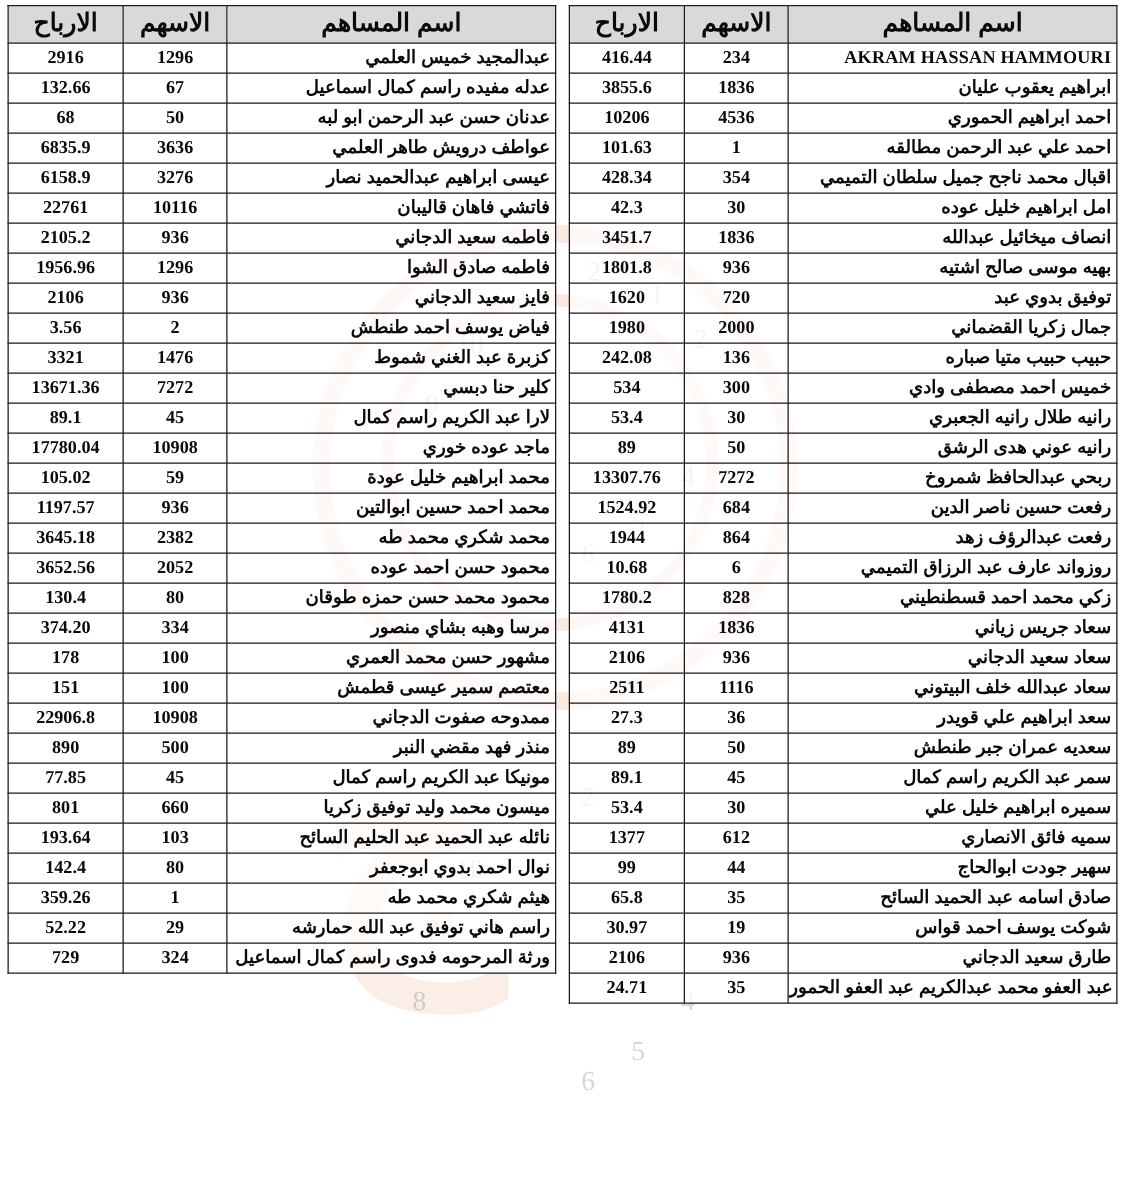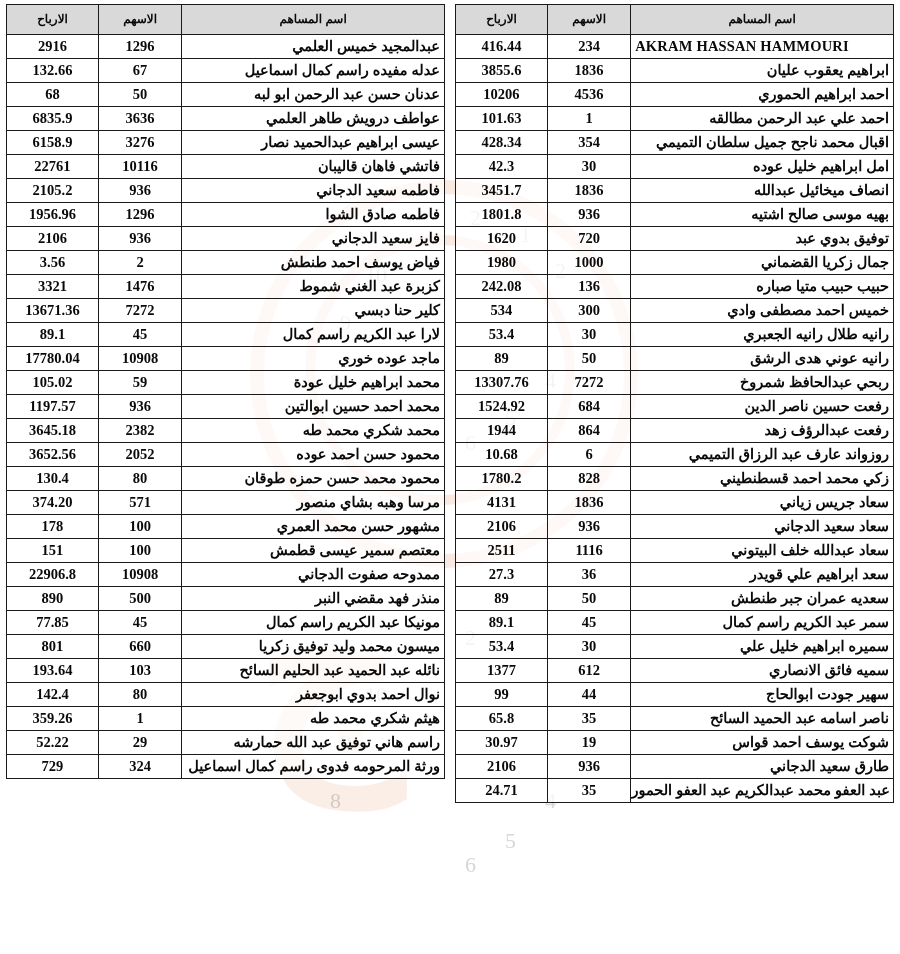--- a/index.html
+++ b/index.html
@@ -80,38 +80,38 @@
     height: 24px;
     box-sizing: border-box;
     white-space: nowrap;
     overflow: hidden;
     background: rgba(255,255,255,0.72);
   }
 
   table.reg thead th {
     background: #d9d9d9;
     font-weight: bold;
-    font-size: 12px;
+    font-size: 20px;
     text-align: center;
     height: 30px;
     letter-spacing: 0.5px;
   }
 
   
   col.c-name  { width: 60%; }
   col.c-shares{ width: 19%; }
   col.c-profit{ width: 21%; }
 
   td.name {
     text-align: right;
     font-weight: bold;
     padding-right: 6px;
   }
   td.name.latin {
-    text-align: left;
+    text-align: right;
     font-family: "Liberation Serif", serif;
     letter-spacing: 0.2px;
   }
   td.num {
     text-align: center;
     direction: ltr;
     font-family: "Liberation Serif", serif;
     font-weight: bold;
     font-size: 15px;
   }
@@ -198,21 +198,21 @@
             <td class="num">936</td>
             <td class="num">1801.8</td>
           </tr>
           <tr>
             <td class="name">توفيق بدوي عبد</td>
             <td class="num">720</td>
             <td class="num">1620</td>
           </tr>
           <tr>
             <td class="name">جمال زكريا القضماني</td>
-            <td class="num">1000</td>
+            <td class="num">2000</td>
             <td class="num">1980</td>
           </tr>
           <tr>
             <td class="name">حبيب حبيب متيا صباره</td>
             <td class="num">136</td>
             <td class="num">242.08</td>
           </tr>
           <tr>
             <td class="name">خميس احمد مصطفى وادي</td>
             <td class="num">300</td>
@@ -292,21 +292,21 @@
             <td class="name">سميه فائق الانصاري</td>
             <td class="num">612</td>
             <td class="num">1377</td>
           </tr>
           <tr>
             <td class="name">سهير جودت ابوالحاج</td>
             <td class="num">44</td>
             <td class="num">99</td>
           </tr>
           <tr>
-            <td class="name">ناصر اسامه عبد الحميد السائح</td>
+            <td class="name">صادق اسامه عبد الحميد السائح</td>
             <td class="num">35</td>
             <td class="num">65.8</td>
           </tr>
           <tr>
             <td class="name">شوكت يوسف احمد قواس</td>
             <td class="num">19</td>
             <td class="num">30.97</td>
           </tr>
           <tr>
             <td class="name">طارق سعيد الدجاني</td>
@@ -427,21 +427,21 @@
             <td class="num">2052</td>
             <td class="num">3652.56</td>
           </tr>
           <tr>
             <td class="name">محمود محمد حسن حمزه طوقان</td>
             <td class="num">80</td>
             <td class="num">130.4</td>
           </tr>
           <tr>
             <td class="name">مرسا وهبه بشاي منصور</td>
-            <td class="num">571</td>
+            <td class="num">334</td>
             <td class="num">374.20</td>
           </tr>
           <tr>
             <td class="name">مشهور حسن محمد العمري</td>
             <td class="num">100</td>
             <td class="num">178</td>
           </tr>
           <tr>
             <td class="name">معتصم سمير عيسى قطمش</td>
             <td class="num">100</td>

